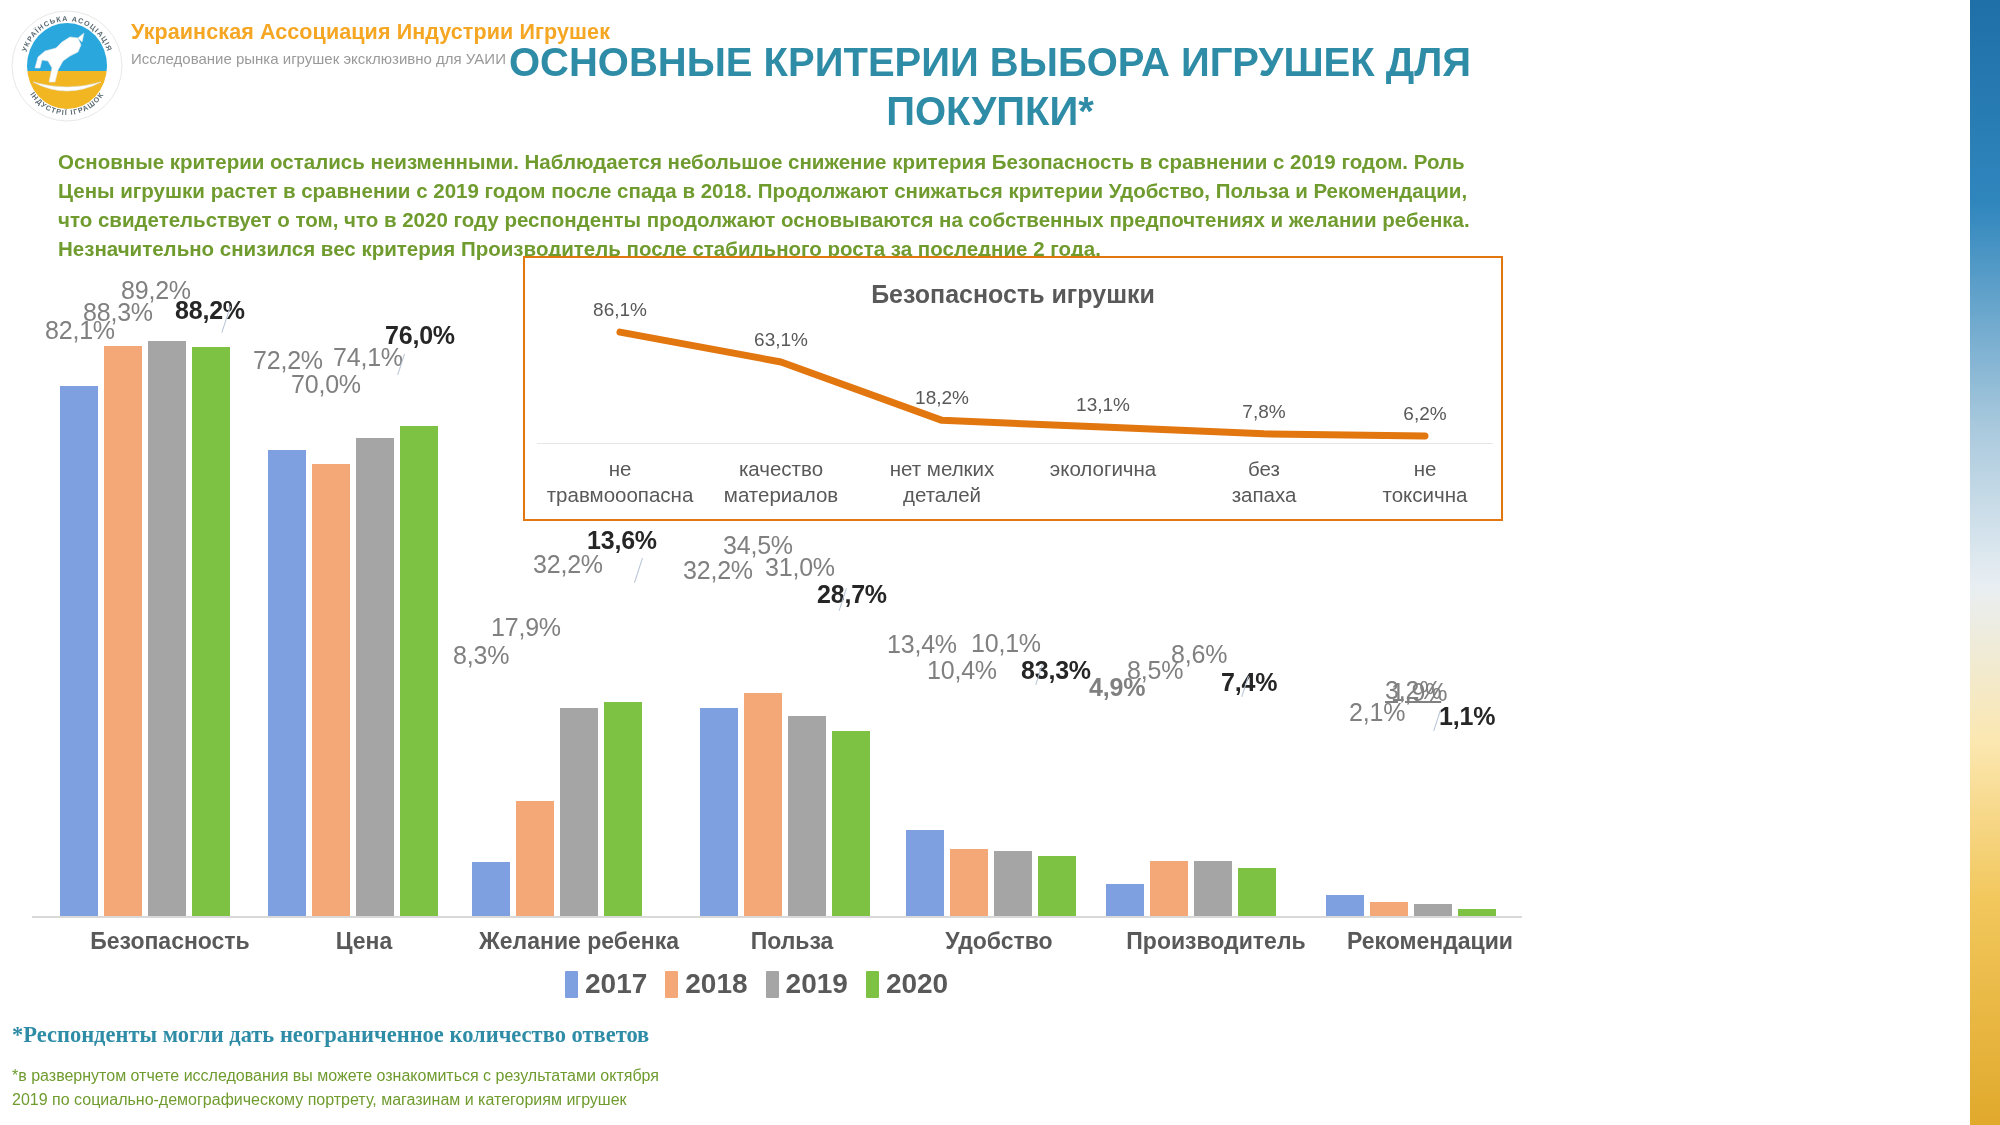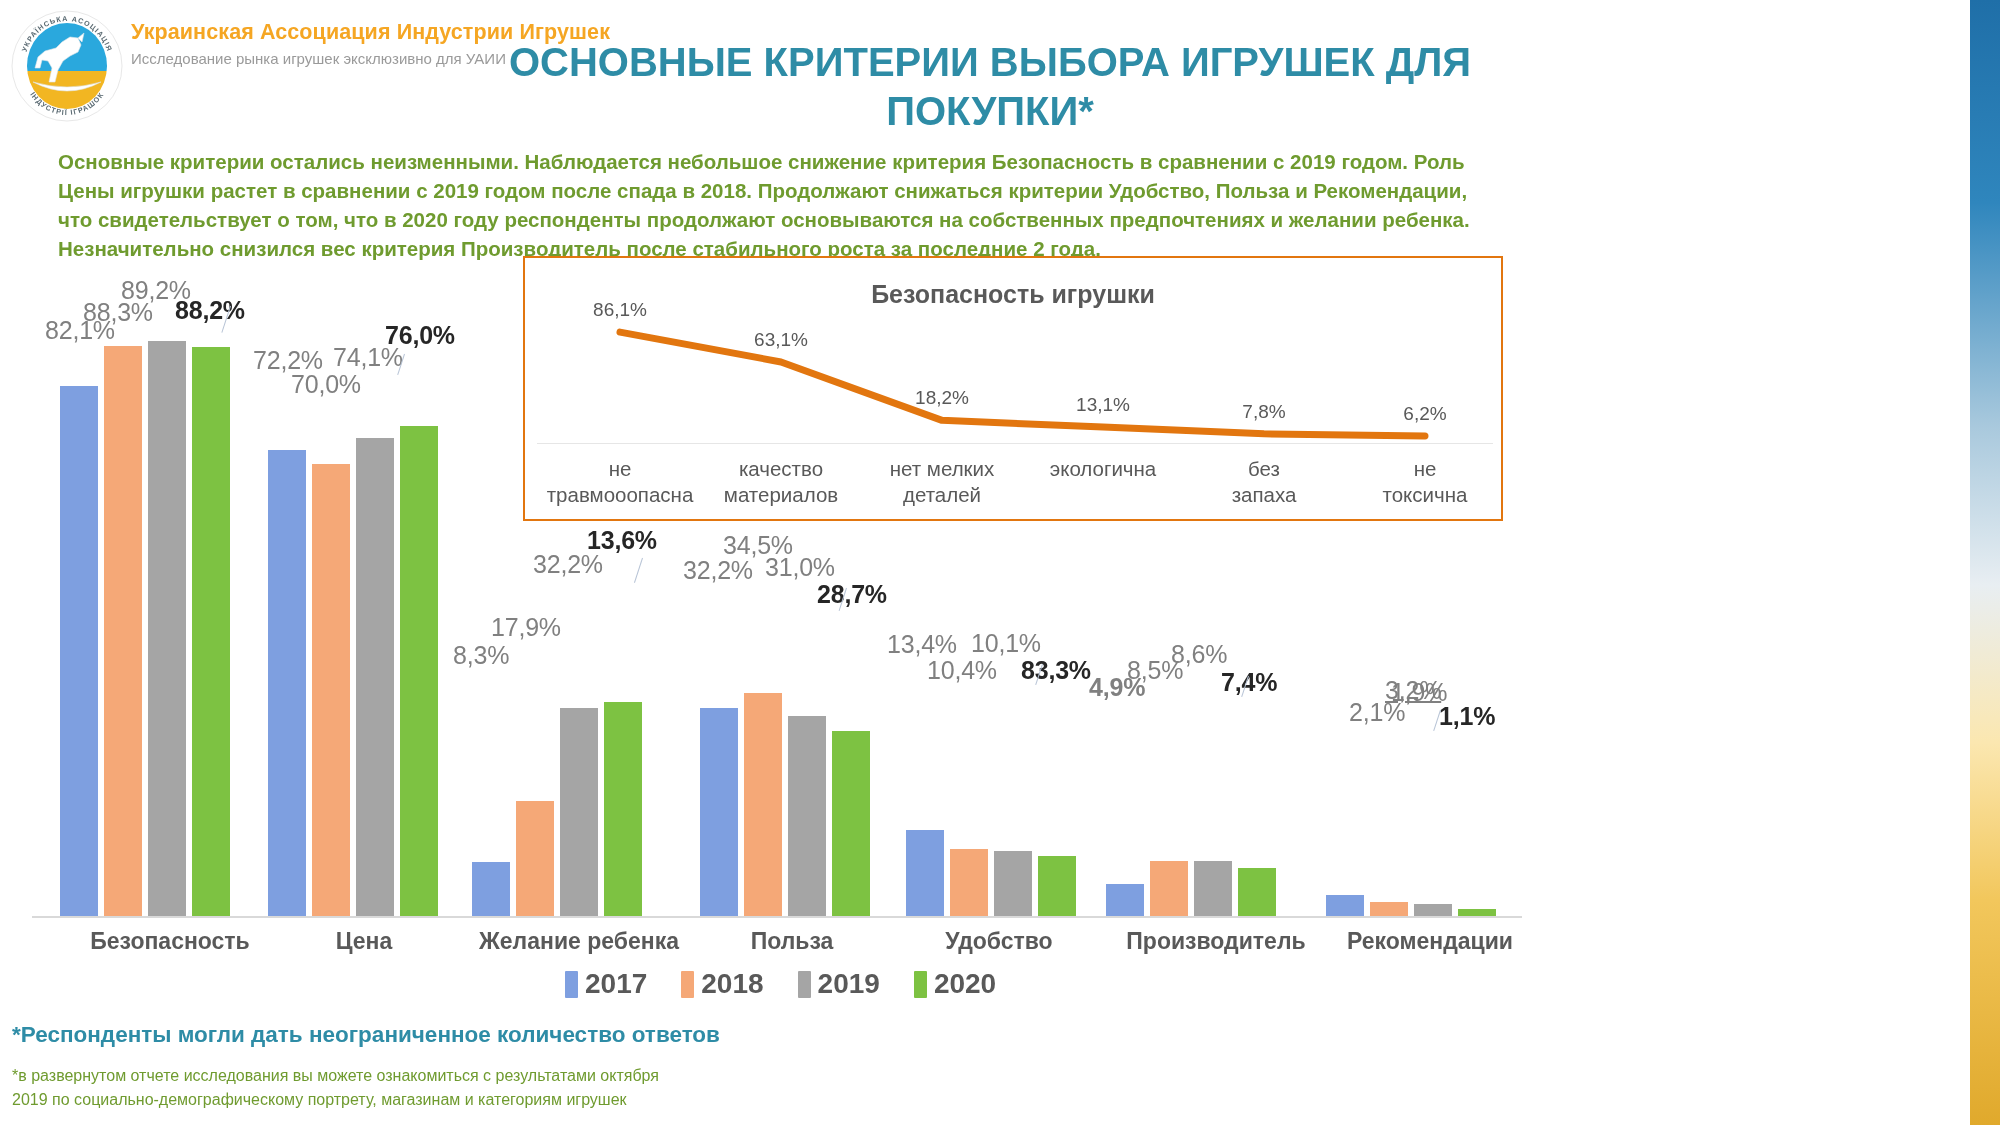--- a/index.html
+++ b/index.html
@@ -69,21 +69,21 @@
   }
 
   .cat-label {
     position: absolute; top: 928px; font-size: 23px; font-weight: bold;
     color: #595959; text-align: center; white-space: nowrap;
   }
 
   
   #legend {
     position: absolute; left: 565px; top: 968px;
-    display: flex; align-items: center; gap: 34px;
+    display: flex; align-items: center; gap: 18px;
   }
   .leg-item { display: flex; align-items: center; gap: 7px; }
   .leg-swatch { width: 13px; height: 27px; border-radius: 1px; }
   .leg-text { font-size: 28px; font-weight: bold; color: #595959; }
 
   
   #inset {
     position: absolute; left: 523px; top: 256px; width: 980px; height: 265px;
     border: 2px solid #e2760f; background: #fff;
   }
@@ -98,21 +98,21 @@
     transform: translateX(-50%);
   }
   .x-label {
     position: absolute; top: 198px; font-size: 20.5px; color: #595959;
     text-align: center; transform: translateX(-50%); line-height: 1.28;
   }
 
   
   .fn1 {
     position: absolute; left: 12px; top: 1022px;
-    font-size: 22.5px; font-weight: bold; color: #2e8ca6; white-space: nowrap;
+    font-size: 22.5px; font-weight: bold; color: #2e8ca6; white-space: nowrap; font-family: Liberation Serif, serif;
   }
   .fn2 {
     position: absolute; left: 12px; top: 1064px;
     font-size: 16px; color: #6f9b2f; line-height: 1.5;
   }
 </style>
 </head>
 <body>
 
 <div id="slide">

